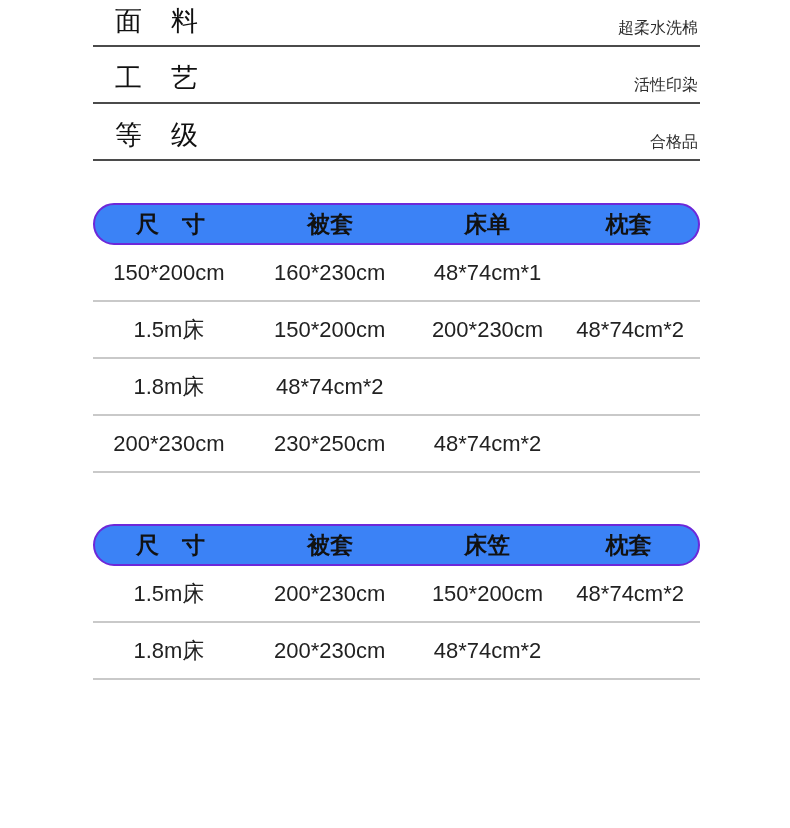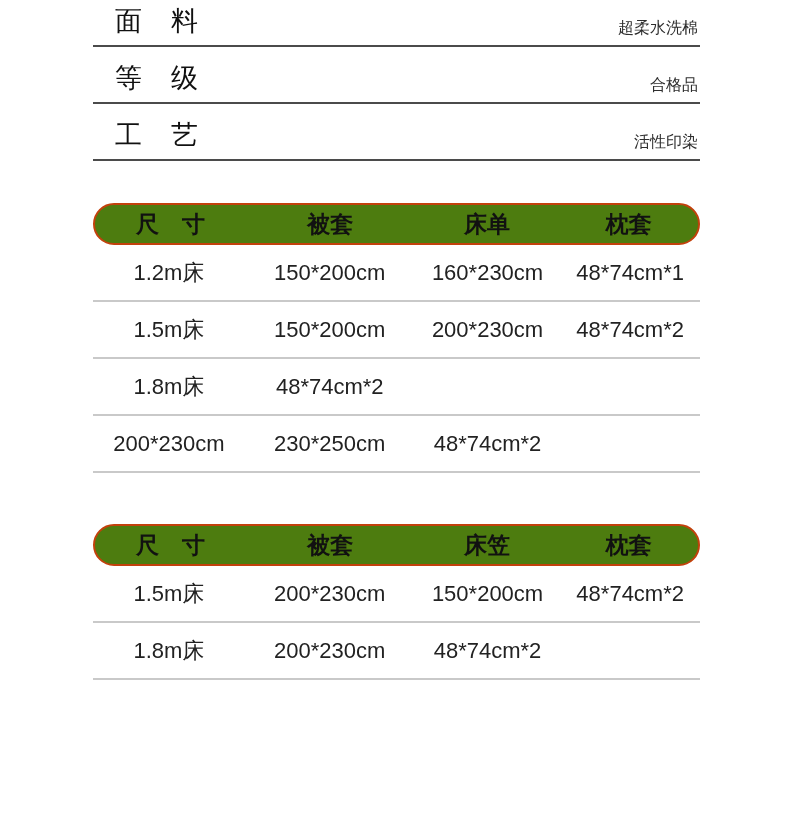--- a/index.html
+++ b/index.html
@@ -43,23 +43,23 @@
   
   .size-table { margin-top: 42px; }
   .size-table.second { margin-top: 51px; }
   .grid4 {
     display: grid;
     grid-template-columns: 25% 28% 24% 23%;
     align-items: center;
   }
   .pill {
     height: 42px;
-    border: 2px solid #c2410c;
+    border: 2px solid #6d28d9;
     border-radius: 21px;
-    background: #4d7c0f;
+    background: #3b82f6;
   }
   .pill .th {
     text-align: center;
     font-size: 23px;
     font-weight: bold;
     color: #111111;
     white-space: pre;
   }
   .data-row {
     height: 57px;
@@ -78,38 +78,37 @@
 <body>
 
 <div class="page">
 
   <section class="specs">
     <div class="spec-row">
       <span class="spec-label">面　料</span>
       <span class="spec-value">超柔水洗棉</span>
     </div>
     <div class="spec-row">
+      <span class="spec-label">工　艺</span>
+      <span class="spec-value">活性印染</span>
+    </div>
+    <div class="spec-row">
       <span class="spec-label">等　级</span>
       <span class="spec-value">合格品</span>
-    </div>
-    <div class="spec-row">
-      <span class="spec-label">工　艺</span>
-      <span class="spec-value">活性印染</span>
     </div>
   </section>
 
   <section class="size-table">
     <div class="pill grid4">
       <span class="th">尺　寸</span>
       <span class="th">被套</span>
       <span class="th">床单</span>
       <span class="th">枕套</span>
     </div>
     <div class="data-row grid4">
-      <span class="td">1.2m床</span>
       <span class="td">150*200cm</span>
       <span class="td">160*230cm</span>
       <span class="td">48*74cm*1</span>
     </div>
     <div class="data-row grid4">
       <span class="td">1.5m床</span>
       <span class="td">150*200cm</span>
       <span class="td">200*230cm</span>
       <span class="td">48*74cm*2</span>
     </div>

